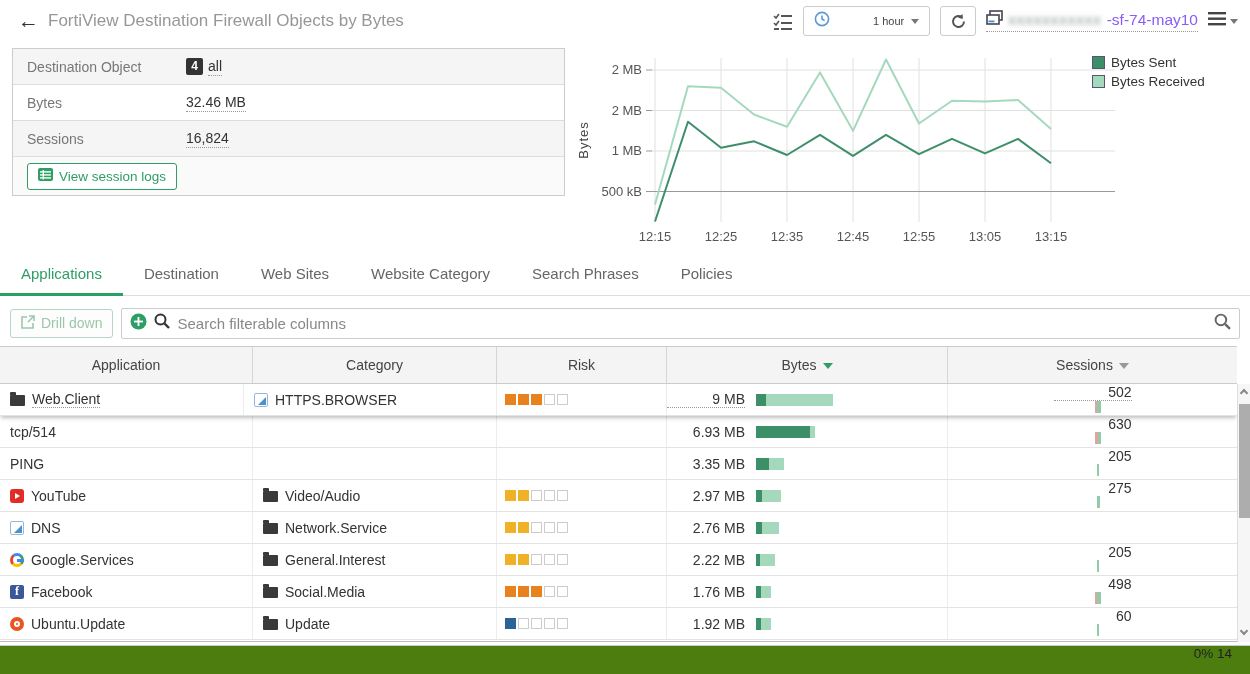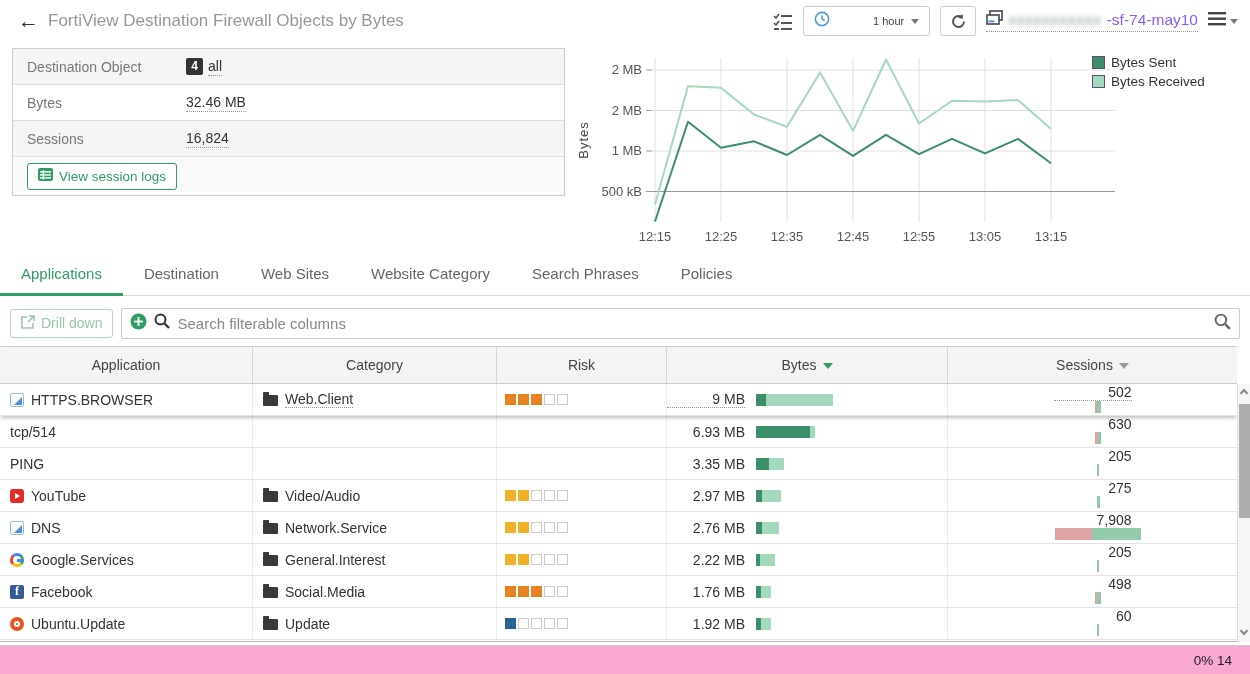--- a/index.html
+++ b/index.html
@@ -94,21 +94,21 @@
   .ic-folder::before { content:""; position:absolute; top:-3px; left:0; width:6px; height:3px; background:#3a3a3a; border-radius:1px 1px 0 0; }
 
   
   .vscroll { position:absolute; right:0; top:384px; width:13px; height:258px; background:#f6f6f6; border-left:1px solid #ddd; }
   .vthumb { position:absolute; left:1px; top:20px; width:11px; height:114px; background:#adadad; }
   .chev { position:absolute; left:3px; width:6px; height:6px; border-right:2px solid #888; border-bottom:2px solid #888; }
   .chev.up { top:6px; transform:rotate(-135deg); }
   .chev.down { bottom:8px; transform:rotate(45deg); }
 
   
-  .statusbar { position:absolute; left:0; bottom:0; width:1250px; height:29px; background:#f9a8d4; border-top:1px solid #ccc; display:flex; align-items:center; justify-content:flex-end; padding-right:18px; font-size:13.5px; color:#222; }
+  .statusbar { position:absolute; left:0; bottom:0; width:1250px; height:29px; background:#4d7c0f; border-top:1px solid #ccc; display:flex; align-items:flex-start; justify-content:flex-end; padding-right:18px; font-size:13.5px; color:#222; }
 </style>
 </head>
 <body>
 
 <div class="screen">
 
   <div class="app-header">
     <span class="back-btn">←</span>
     <span class="page-title">FortiView Destination Firewall Objects by Bytes</span>
     <div class="hdr-right">
@@ -294,27 +294,27 @@
         <span class="sort-caret"></span>
       </div>
     <div class="gh-cell w-sess">
         <span>Sessions</span>
         <span class="sort-caret gray"></span>
       </div>
   </div>
 
   <div class="grid-body">
       <div class="trow hovered">
-        <div class="cell c-app">
-          <span class="appic ic-application"></span>
-          <span>HTTPS.BROWSER</span>
-        </div>
         <div class="cell c-cat">
           <span class="ic-folder"></span>
           <span class="cat-name drill">Web.Client</span>
+        </div>
+        <div class="cell c-app">
+          <span class="appic ic-application"></span>
+          <span>HTTPS.BROWSER</span>
         </div>
         <div class="cell c-risk">
           <span class="rsq" style="background:#e8821e;border-color:#e8821e"></span>
           <span class="rsq" style="background:#e8821e;border-color:#e8821e"></span>
           <span class="rsq" style="background:#e8821e;border-color:#e8821e"></span>
           <span class="rsq"></span>
           <span class="rsq"></span>
         </div>
         <div class="cell c-bytes">
           <span class="val drill">9 MB</span>
@@ -420,27 +420,20 @@
           <span class="rsq"></span>
           <span class="rsq"></span>
         </div>
         <div class="cell c-bytes">
           <span class="val">2.76 MB</span>
           <span class="hbar" style="width:23px">
             <i style="width:24%;background:#3d8f6a"></i>
             <i style="flex:1;background:#a5d9bd"></i>
           </span>
         </div>
-        <div class="cell c-sess">
-          <span class="val">7,908</span>
-          <span class="hbar" style="width:85.4px">
-            <i style="width:43%;background:#dfa3a4"></i>
-            <i style="flex:1;background:#93cbaa"></i>
-          </span>
-        </div>
       </div>
       <div class="trow">
         <div class="cell c-app">
           <span class="appic ic-google"></span>
           <span>Google.Services</span>
         </div>
         <div class="cell c-cat">
           <span class="ic-folder"></span>
           <span class="cat-name">General.Interest</span>
         </div>

